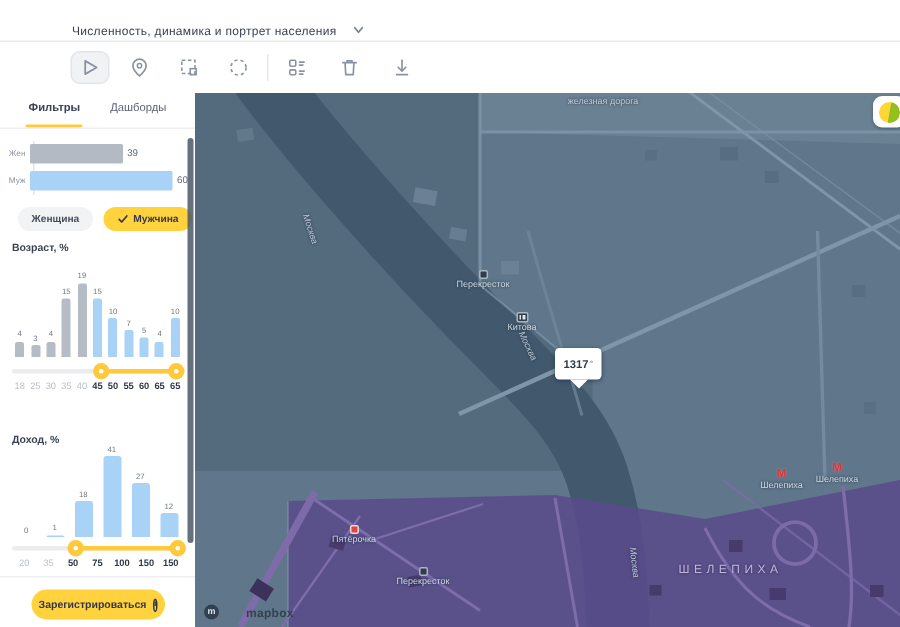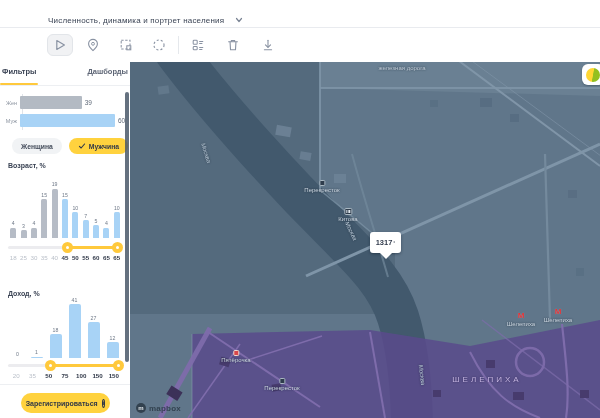--- a/index.html
+++ b/index.html
@@ -17,23 +17,23 @@
   .tool{width:26px;height:22px;border:1px solid transparent;border-radius:6px;background:transparent;display:flex;align-items:center;justify-content:center;padding:0;cursor:pointer;}
   .tool.active{background:#f1f2f4;border-color:#e2e5e9;}
   .tool svg{display:block;}
   .tb-divider{width:1px;height:18px;background:#e5e8ec;margin:0 6px;}
   .search-box{position:relative;margin-left:10px;width:54px;height:20px;background:#eef0f3;border-radius:7px;display:flex;align-items:center;padding:0 5px;}
   .search-box input{border:none;background:transparent;outline:none;width:40px;font-size:7px;color:#3a4354;padding:0 0 0 3px;}
   .search-box input::placeholder{color:#9aa3ae;}
 
   
   .sidebar{position:absolute;left:0;top:62px;width:130px;height:356px;background:#fff;z-index:5;}
-  .tabs{position:absolute;left:0;top:0;width:100%;height:23px;display:flex;justify-content:space-between;gap:16px;}
+  .tabs{position:absolute;left:0;top:0;width:100%;height:23px;display:flex;justify-content:center;gap:16px;}
   .tab{position:relative;font-size:7.5px;font-weight:700;color:#3a4354;padding:5px 2px;cursor:pointer;}
-  .tab.inactive{color:#5d6575;font-weight:700;}
+  .tab.inactive{color:#5d6575;font-weight:400;}
   .tab.active::after{content:"";position:absolute;left:0;right:0;bottom:0;height:2.5px;background:#ffc93c;border-radius:2px;}
   .hdiv{position:absolute;left:0;width:130px;height:1px;background:#edeff2;}
 
   .gchart{position:absolute;left:0;top:28px;width:130px;height:46px;}
   .gaxis{position:absolute;left:22px;top:4px;width:1px;height:36px;background:#dfe3e8;}
   .grow{position:absolute;left:0;height:13px;display:flex;align-items:center;width:130px;}
   .glabel{width:20px;font-size:5.5px;color:#8d95a1;text-align:right;padding-right:3px;}
   .gbar{height:13px;border-radius:1px;}
   .gval{font-size:6.5px;color:#5f6978;margin-left:3px;}
 
@@ -78,21 +78,21 @@
   .micon.station i{width:1.5px;height:3.5px;background:#dfe6ec;display:block;}
 
   .marker{position:absolute;z-index:3;width:31px;height:21px;background:#fff;border-radius:3px;box-shadow:0 1px 3px rgba(10,25,40,.45);display:flex;align-items:center;justify-content:center;cursor:pointer;}
   .marker::after{content:"";position:absolute;left:50%;bottom:-6px;transform:translateX(-50%);border:6px solid transparent;border-top-color:#fff;border-bottom:none;}
   .marker .mv{font-size:7.5px;font-weight:700;color:#333c4d;}
   .marker .sup{font-size:5px;color:#333c4d;vertical-align:super;margin-left:1px;}
 
   .brand-logo{position:absolute;right:-4px;top:2px;width:22px;height:21px;background:#fff;border-radius:6px;z-index:4;display:flex;align-items:center;justify-content:center;box-shadow:0 1px 2px rgba(10,25,40,.3);}
   .brand-logo .circ{width:14px;height:14px;border-radius:50%;background:linear-gradient(100deg,#ffd633 48%,#93c01f 52%);}
 
-  .attrib{position:absolute;left:6px;bottom:5px;z-index:3;display:flex;align-items:center;gap:3px;opacity:.8;}
+  .attrib{position:absolute;left:6px;bottom:5px;z-index:3;display:flex;align-items:center;gap:18px;opacity:.8;}
   .attrib .mb-circ{width:10px;height:10px;border-radius:50%;background:#273541;color:#fff;font-size:6px;display:flex;align-items:center;justify-content:center;font-weight:700;}
   .attrib .mb-txt{font-size:8px;font-weight:700;color:#273541;letter-spacing:.2px;}
 </style>
 </head>
 <body>
 
 <div id="app">
 
   <div class="topbar">
     <div class="layer-select">

